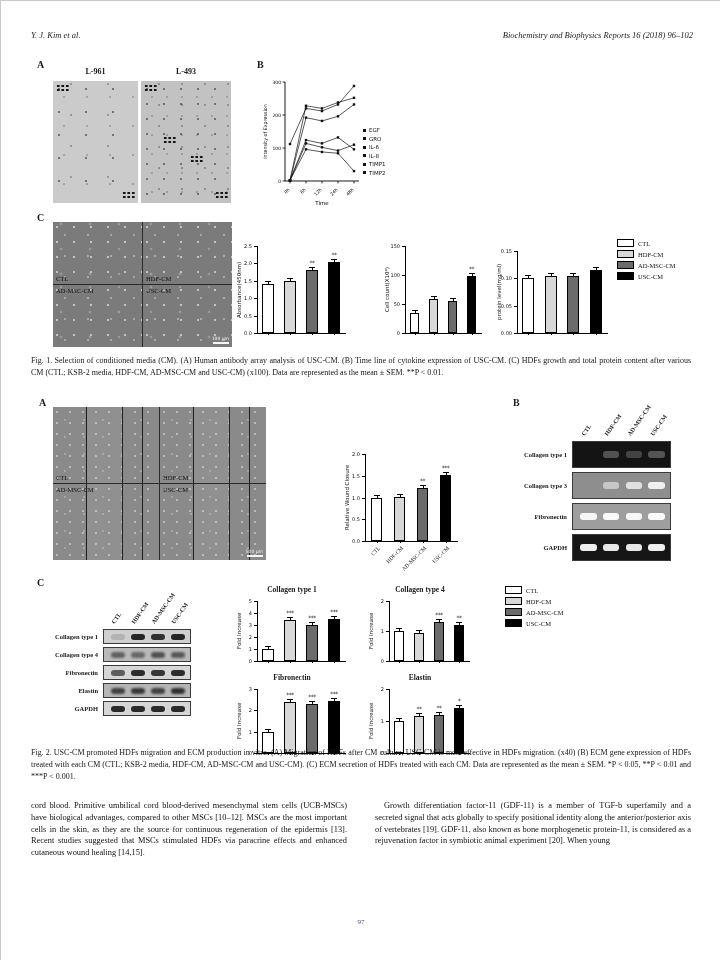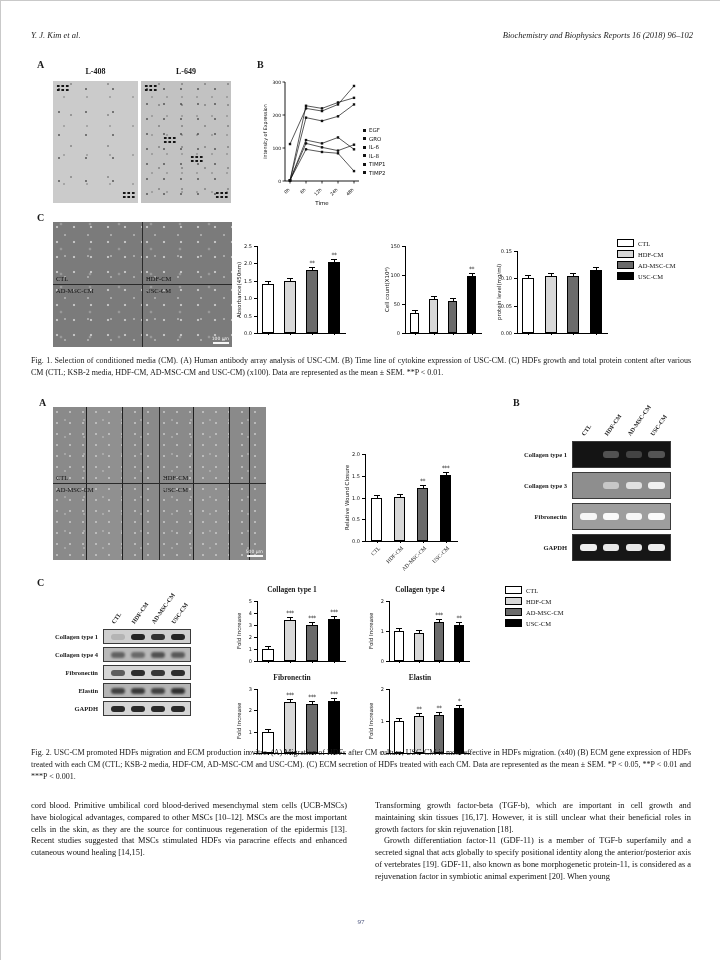--- a/index.html
+++ b/index.html
@@ -70,22 +70,22 @@
 </style>
 </head>
 <body>
 
 <div id="page">
 
   <div class="abs hdr" style="left:30px;top:29px;">Y. J. Kim et al.</div>
   <div class="abs hdr" style="right:28px;top:29px;text-align:right;">Biochemistry and Biophysics Reports 16 (2018) 96–102</div>
 
   <div class="abs fig-label" style="left:36px;top:58px;">A</div>
-  <div class="abs arr-title" style="left:52px;top:66px;width:85px;">L-408</div>
-  <div class="abs arr-title" style="left:140px;top:66px;width:90px;">L-649</div>
+  <div class="abs arr-title" style="left:52px;top:66px;width:85px;">L-961</div>
+  <div class="abs arr-title" style="left:140px;top:66px;width:90px;">L-493</div>
 
   <div class="abs array-panel" style="left:52px;top:80px;width:85px;height:122px;">
     <div class="dot-cluster" style="left:3px;top:3px;"></div>
     <div class="dot-cluster" style="right:3px;bottom:4px;"></div>
   </div>
   <div class="abs array-panel dense" style="left:140px;top:80px;width:90px;height:122px;">
     <div class="dot-cluster" style="left:3px;top:3px;"></div>
     <div class="dot-cluster" style="left:22px;top:55px;"></div>
     <div class="dot-cluster" style="right:28px;bottom:40px;"></div>
     <div class="dot-cluster" style="right:3px;bottom:4px;"></div>
@@ -593,18 +593,17 @@
       <div class="bc-sig" style="left:80px;top:24.200000000000003px">*</div>
       <div style="position:absolute;left:92px;top:80px;width:1px;height:2px;background:#000"></div>
     </div>
 
   <div class="abs caption" style="left:30px;top:746px;width:660px;">Fig. 2. USC-CM promoted HDFs migration and ECM production in vitro. (A) Migration of HDFs after CM culture, USC-CM is most effective in HDFs migration. (x40) (B) ECM gene expression of HDFs treated with each CM (CTL; KSB-2 media, HDF-CM, AD-MSC-CM and USC-CM). (C) ECM secretion of HDFs treated with each CM. Data are represented as the mean ± SEM. *P &lt; 0.05, **P &lt; 0.01 and ***P &lt; 0.001.</div>
 
   <div class="abs bodycol" style="left:30px;top:799px;width:316px;">
     <p>cord blood. Primitive umbilical cord blood-derived mesenchymal stem cells (UCB-MSCs) have biological advantages, compared to other MSCs [10–12]. MSCs are the most important cells in the skin, as they are the source for continuous regeneration of the epidermis [13]. Recent studies suggested that MSCs stimulated HDFs via paracrine effects and enhanced cutaneous wound healing [14,15].</p>
   </div>
   <div class="abs bodycol" style="left:374px;top:799px;width:316px;">
-    <p>Transforming growth factor-beta (TGF-b), which are important in cell growth and maintaining skin tissues [16,17]. However, it is still unclear what their beneficial roles in growth factors for skin rejuvenation [18].</p>
     <p class="indent">Growth differentiation factor-11 (GDF-11) is a member of TGF-b superfamily and a secreted signal that acts globally to specify positional identity along the anterior/posterior axis of vertebrates [19]. GDF-11, also known as bone morphogenetic protein-11, is considered as a rejuvenation factor in symbiotic animal experiment [20]. When young</p>
   </div>
 
   <div class="abs pagenum" style="top:917px;left:0;">97</div>
 </div>
 
 </body></html>

